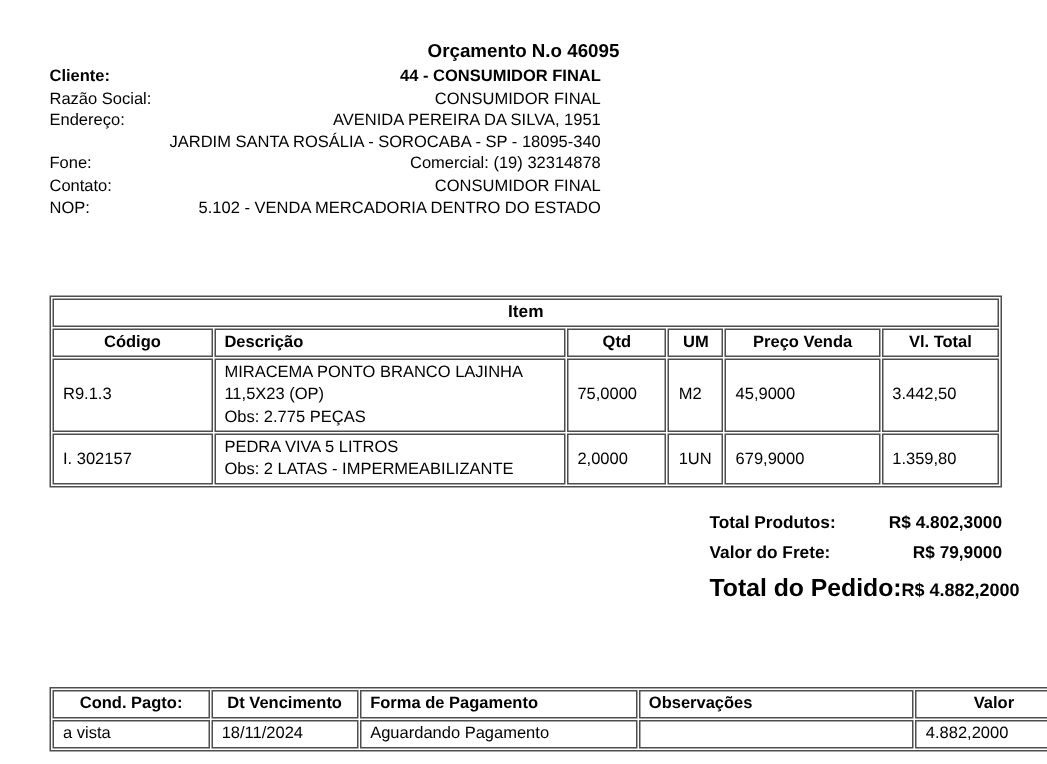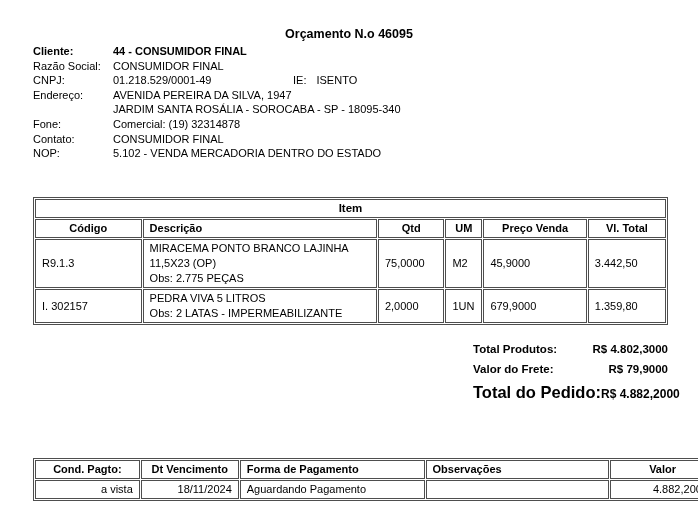--- a/index.html
+++ b/index.html
@@ -23,21 +23,21 @@
     font-weight: bold;
     font-size: 12.5px;
   }
 
   
   .client-info {
     position: absolute;
     top: 44px; left: 33px;
     line-height: 14.6px;
   }
-  .info-row { display: flex; white-space: nowrap; }
+  .info-row { display: flex; white-space: nowrap; justify-content: space-between; }
   .info-label { width: 80px; flex: 0 0 80px; }
   .info-label.bold, .info-value.bold { font-weight: bold; }
   .cnpj-value { display: inline-block; width: 180px; }
   .ie-label { display: inline-block; margin-right: 10px; }
 
   
   .rtable {
     border-collapse: separate;
     border-spacing: 1px;
     border: 1px solid #4e4e4e;
@@ -48,21 +48,21 @@
     border: 1px solid #4e4e4e;
     padding: 1px 6px;
     overflow: hidden;
     vertical-align: middle;
     line-height: 15px;
     font-size: 11px;
   }
   .rtable th { font-weight: bold; text-align: center; }
   .th-left { text-align: left !important; }
   .cell-left { text-align: left; }
-  .cell-center { text-align: right; }
+  .cell-center { text-align: left; }
   .cell-right { text-align: left; padding-right: 8px !important; }
   .cell-wrap { white-space: pre-line; }
 
   .items-table { position: absolute; top: 197px; left: 33px; width: 635px; }
   .payment-table { position: absolute; top: 458px; left: 33px; width: 684px; }
   .group-header th { font-size: 11.5px; }
 
   
   .totals {
     position: absolute;
@@ -94,28 +94,22 @@
   <div class="client-info">
     <div class="info-row">
       <span class="info-label bold">Cliente:</span>
       <span class="info-value bold">44 - CONSUMIDOR FINAL</span>
     </div>
     <div class="info-row">
       <span class="info-label">Razão Social:</span>
       <span class="info-value">CONSUMIDOR FINAL</span>
     </div>
     <div class="info-row">
-      <span class="info-label">CNPJ:</span>
-      <span class="info-value">
-        <span class="cnpj-value">01.218.529/0001-49</span><span class="ie-label">IE:</span><span>ISENTO</span>
-      </span>
-    </div>
-    <div class="info-row">
       <span class="info-label">Endereço:</span>
-      <span class="info-value">AVENIDA PEREIRA DA SILVA, 1947</span>
+      <span class="info-value">AVENIDA PEREIRA DA SILVA, 1951</span>
     </div>
     <div class="info-row">
       <span class="info-label"></span>
       <span class="info-value">JARDIM SANTA ROSÁLIA - SOROCABA - SP - 18095-340</span>
     </div>
     <div class="info-row">
       <span class="info-label">Fone:</span>
       <span class="info-value">Comercial: (19) 32314878</span>
     </div>
     <div class="info-row">

